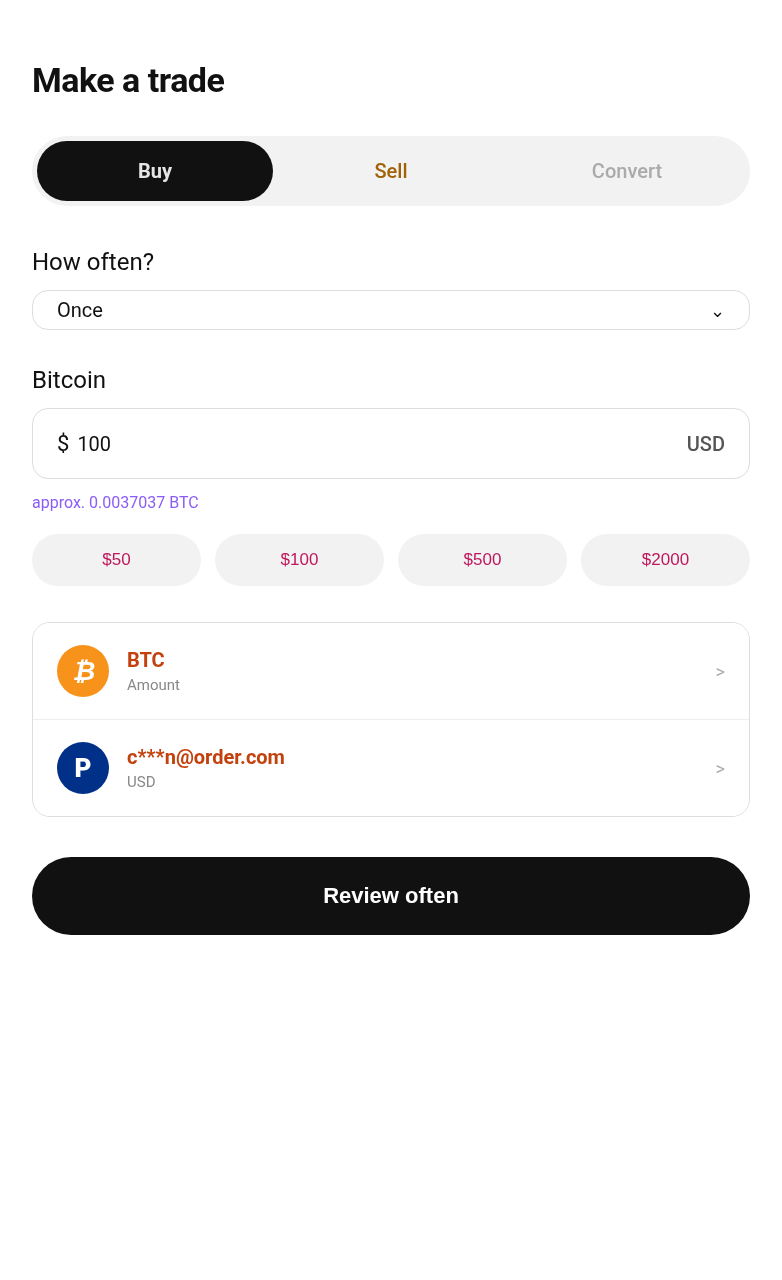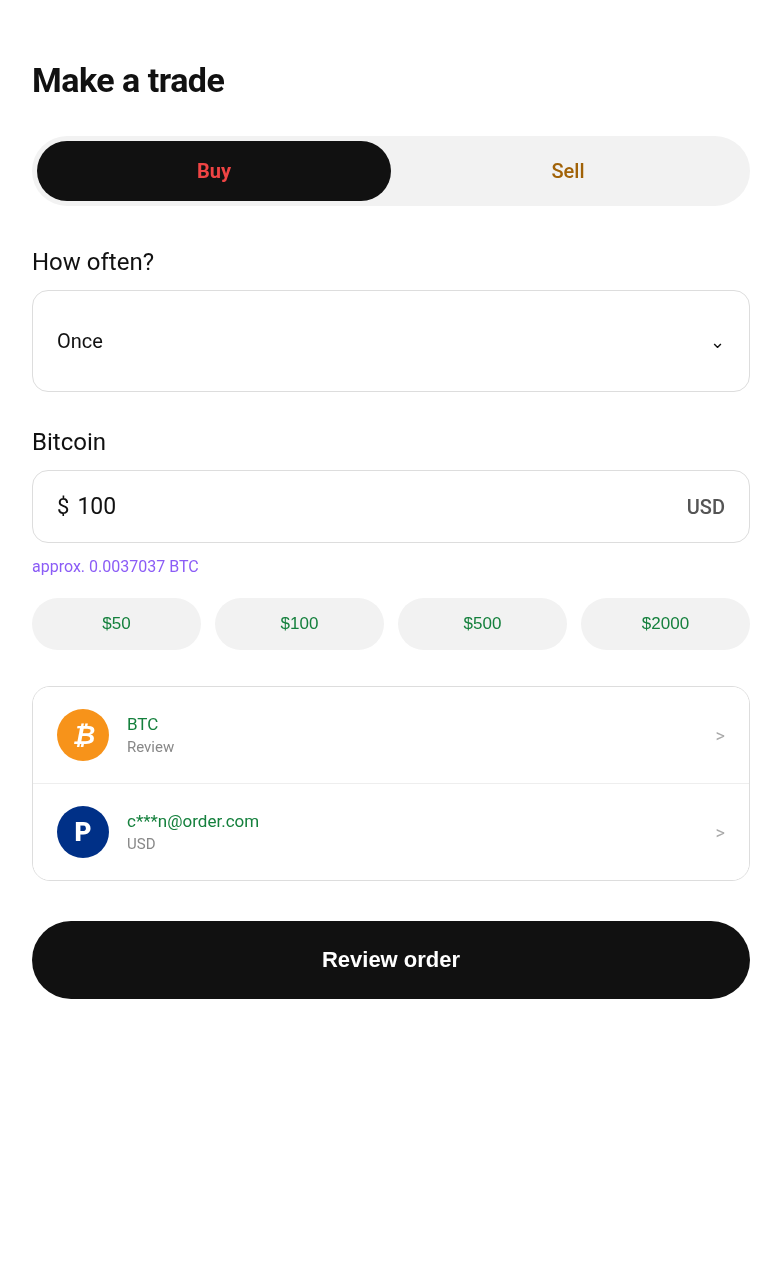--- a/index.html
+++ b/index.html
@@ -40,21 +40,21 @@
       padding: 18px 0;
       border-radius: 45px;
       font-size: 20px;
       font-weight: 500;
       cursor: pointer;
       transition: background 0.2s;
     }
 
     .tab-item.active {
       background: #111111;
-      color: #ef4444;
+      color: #e5e5e5;
       font-weight: 700;
     }
 
     .tab-item.inactive {
       background: transparent;
       color: #a16207;
     }
 
     .tab-item.dimmed {
       background: transparent;
@@ -65,21 +65,21 @@
     .section-label {
       font-size: 24px;
       font-weight: 400;
       margin-bottom: 14px;
     }
 
     
     .dropdown-container {
       border: 1.5px solid #dddddd;
       border-radius: 16px;
-      padding: 38px 24px;
+      padding: 7px 24px;
       display: flex;
       align-items: center;
       justify-content: space-between;
       cursor: pointer;
       margin-bottom: 36px;
     }
 
     .dropdown-value {
       font-size: 20px;
       color: #111111;
@@ -106,21 +106,21 @@
       align-items: center;
       gap: 8px;
     }
 
     .currency-symbol {
       font-size: 22px;
       color: #111111;
     }
 
     .amount-value {
-      font-size: 23px;
+      font-size: 20px;
       font-weight: 400;
       color: #111111;
     }
 
     .currency-label {
       font-size: 20px;
       color: #555555;
       font-weight: 500;
     }
 
@@ -138,21 +138,21 @@
     }
 
     .quick-amount-btn {
       flex: 1;
       background: #f2f2f2;
       border: none;
       border-radius: 50px;
       padding: 16px 0;
       font-size: 17px;
       font-weight: 500;
-      color: #15803d;
+      color: #be185d;
       cursor: pointer;
     }
 
     
     .selection-card {
       border: 1.5px solid #dddddd;
       border-radius: 18px;
       margin-bottom: 40px;
       overflow: hidden;
     }
@@ -189,23 +189,23 @@
 
     .paypal-icon {
       background: #003087;
     }
 
     .asset-info {
       flex: 1;
     }
 
     .asset-name {
-      font-size: 17px;
-      font-weight: 400;
-      color: #15803d;
+      font-size: 20px;
+      font-weight: 700;
+      color: #c2410c;
       margin-bottom: 4px;
     }
 
     .asset-sub {
       font-size: 15px;
       color: #888888;
     }
 
     .chevron-right {
       font-size: 18px;
@@ -246,20 +246,21 @@
 
 
 
 
 <h1 class="page-title">Make a trade</h1>
 
 
 <div class="tab-switcher">
   <div class="tab-item active">Buy</div>
   <div class="tab-item inactive">Sell</div>
+  <div class="tab-item dimmed">Convert</div>
 </div>
 
 
 <div class="section-label">How often?</div>
 
 <div class="dropdown-container">
   <span class="dropdown-value">Once</span>
   <span class="chevron-icon">⌄</span>
 </div>
 
@@ -286,35 +287,35 @@
 
 
 <div class="selection-card">
 
   <div class="selection-row">
     <div class="asset-icon btc-icon">
       <span class="btc-symbol">₿</span>
     </div>
     <div class="asset-info">
       <div class="asset-name">BTC</div>
-      <div class="asset-sub">Review</div>
+      <div class="asset-sub">Amount</div>
     </div>
     <span class="chevron-right">&gt;</span>
   </div>
 
   <div class="selection-row">
     <div class="asset-icon paypal-icon">
       <span class="paypal-symbol">P</span>
     </div>
     <div class="asset-info">
       <div class="asset-name">c***n@order.com</div>
       <div class="asset-sub">USD</div>
     </div>
     <span class="chevron-right">&gt;</span>
   </div>
 
 </div>
 
 
-<button class="review-button">Review order</button>
+<button class="review-button">Review often</button>
 
 
 
 
 </body></html>

